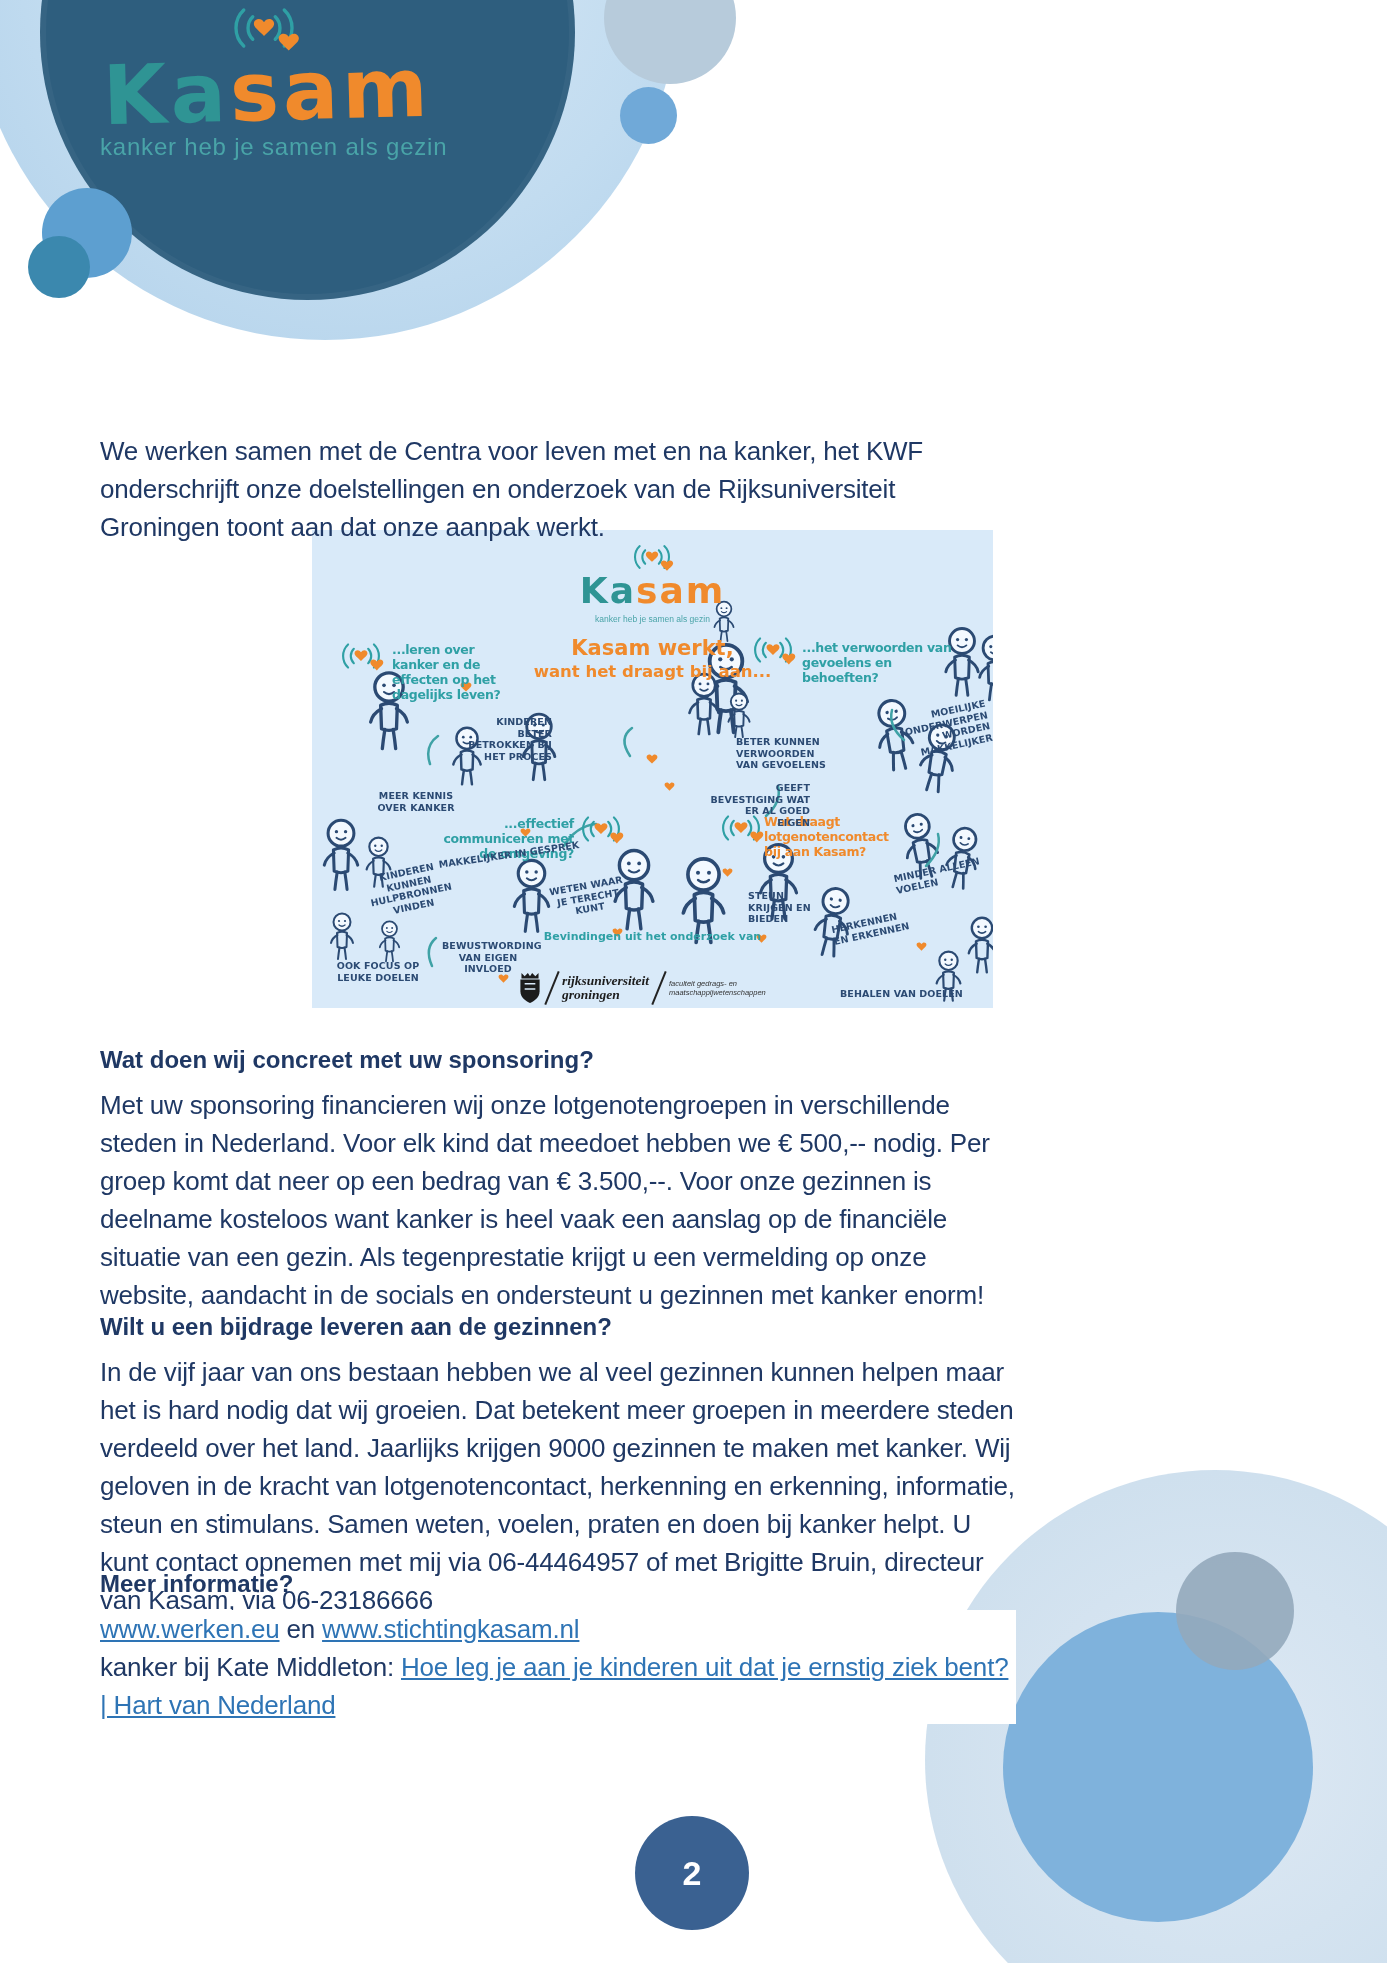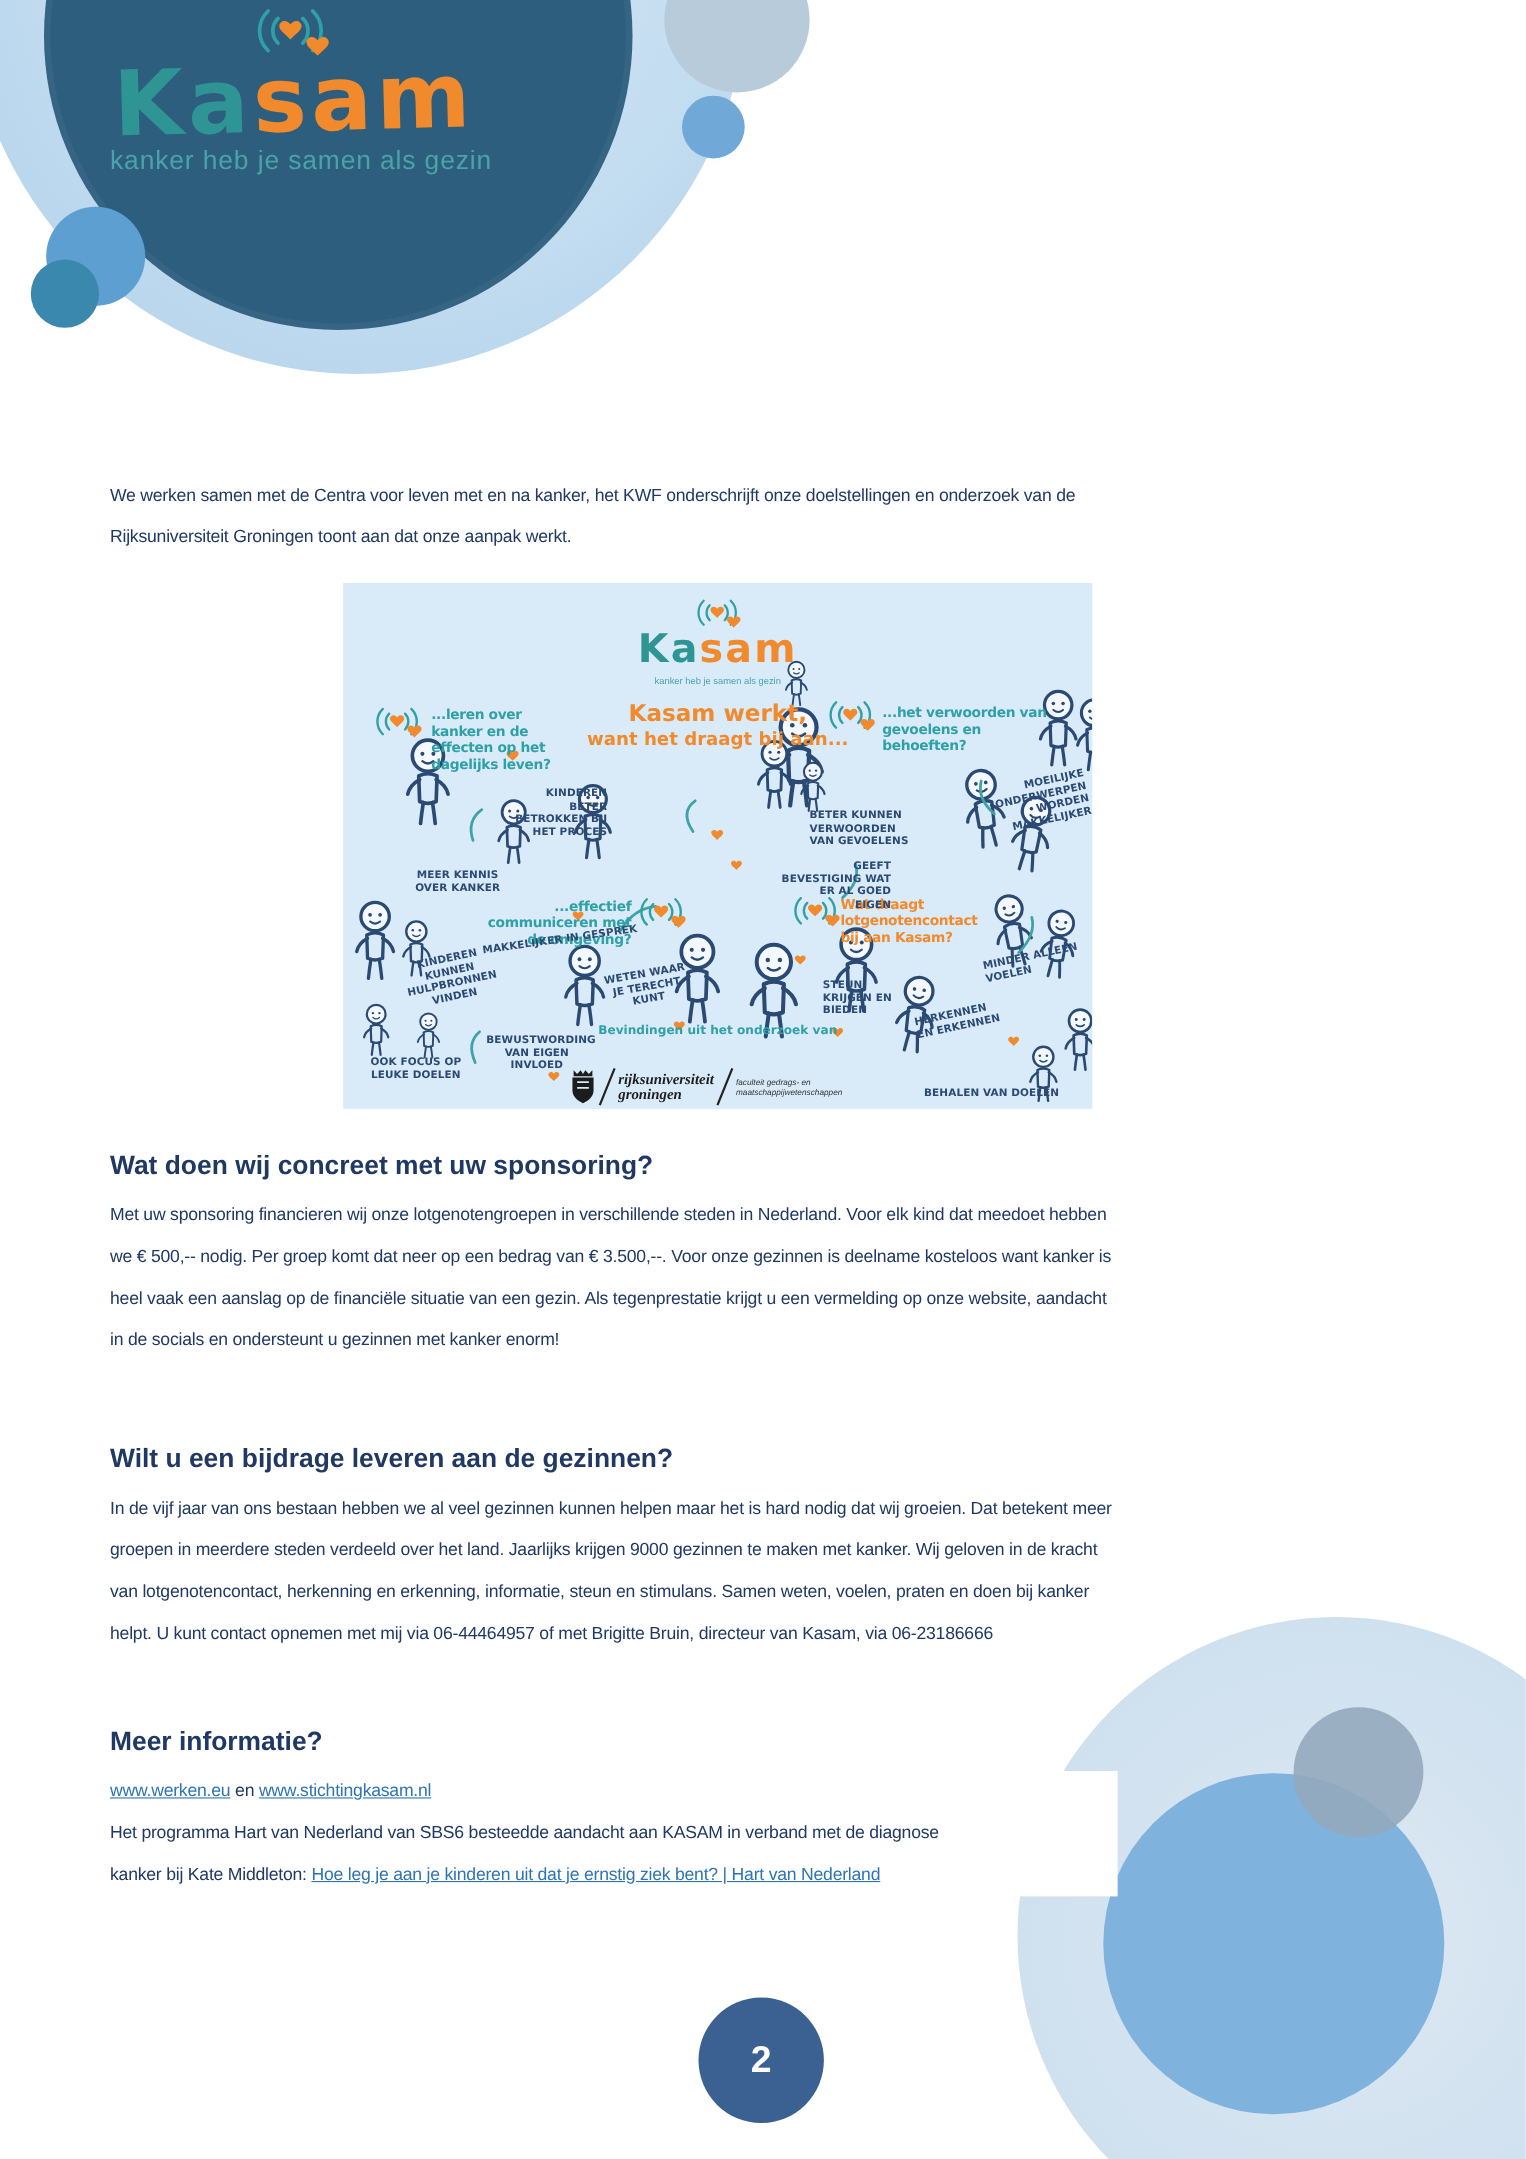--- a/index.html
+++ b/index.html
@@ -27,21 +27,21 @@
   #logo-waves { position:absolute; left:228px; top:2px; width:72px; height:52px; z-index:1; }
   .logo-text  { position:absolute; left:103px; top:44px; z-index:1;
                 font-family:"DejaVu Sans", sans-serif; font-weight:bold; font-size:82px;
                 letter-spacing:4px; transform:rotate(-1.5deg); }
   .lg-ka  { color:#2f9494; }
   .lg-sam { color:#f08a2c; }
   .logo-tag { position:absolute; left:100px; top:133px; z-index:1;
               font-size:24px; color:#49a4a8; letter-spacing:0.8px; }
 
   
-  .para { position:absolute; left:100px; width:916px; font-size:16px; line-height:38px;
+  .para { position:absolute; left:100px; width:916px; font-size:26px; line-height:38px;
           letter-spacing:-0.2px; z-index:2; }
   .h    { position:absolute; left:100px; font-size:24px; font-weight:bold; z-index:2; }
   #intro { top:432px; }
   #h1 { top:1046px; }  #p1 { top:1086px; }
   #h2 { top:1313px; }  #p2 { top:1353px; }
   #h3 { top:1570px; }  #mi { top:1610px; background:#ffffff; padding-right:4px; }
   a, .lnk { color:#2e74b5; text-decoration:underline; cursor:pointer; }
 
   
   #info { position:absolute; left:312px; top:530px; width:681px; height:478px;
@@ -287,19 +287,18 @@
 
 <div class="h" id="h1">Wat doen wij concreet met uw sponsoring?</div>
 <div class="para" id="p1">Met uw sponsoring financieren wij onze lotgenotengroepen in verschillende steden in Nederland. Voor elk kind dat meedoet hebben we € 500,-- nodig. Per groep komt dat neer op een bedrag van € 3.500,--. Voor onze gezinnen is deelname kosteloos want kanker is heel vaak een aanslag op de financiële situatie van een gezin. Als tegenprestatie krijgt u een vermelding op onze website, aandacht in de socials en ondersteunt u gezinnen met kanker enorm!</div>
 
 <div class="h" id="h2">Wilt u een bijdrage leveren aan de gezinnen?</div>
 <div class="para" id="p2">In de vijf jaar van ons bestaan hebben we al veel gezinnen kunnen helpen maar het is hard nodig dat wij groeien. Dat betekent meer groepen in meerdere steden verdeeld over het land. Jaarlijks krijgen 9000 gezinnen te maken met kanker. Wij geloven in de kracht van lotgenotencontact, herkenning en erkenning, informatie, steun en stimulans. Samen weten, voelen, praten en doen bij kanker helpt. U kunt contact opnemen met mij via 06-44464957 of met Brigitte Bruin, directeur van Kasam, via 06-23186666</div>
 
 <div class="h" id="h3">Meer informatie?</div>
 <div class="para" id="mi">
   <div><a class="lnk">www.werken.eu</a><span> en </span><a class="lnk">www.stichtingkasam.nl</a></div>
-  <div>Het programma Hart van Nederland van SBS6 besteedde aandacht aan KASAM in verband met de diagnose</div>
   <div><span>kanker bij Kate Middleton: </span><a class="lnk">Hoe leg je aan je kinderen uit dat je ernstig ziek bent? | Hart van Nederland</a></div>
 </div>
 
 <div id="pagenum">
     <span>2</span>
   </div>
 
 </body></html>

